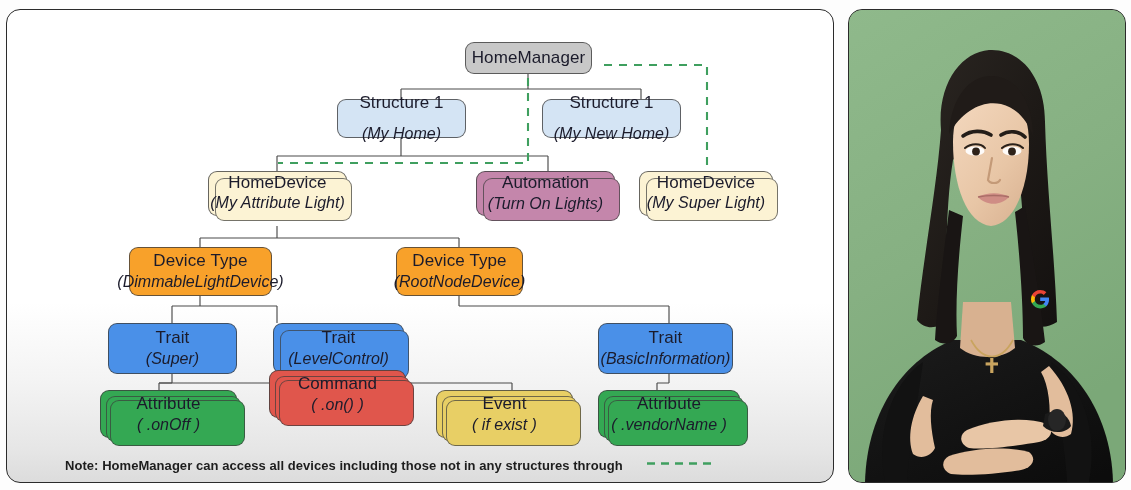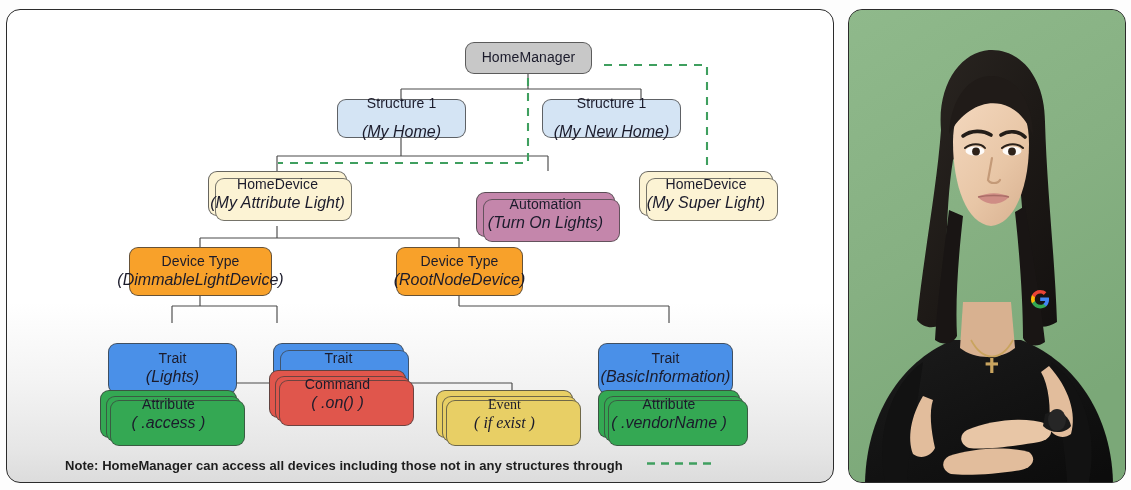--- a/index.html
+++ b/index.html
@@ -19,40 +19,40 @@
   #diagram{position:absolute;left:0;top:0;width:826px;height:472px;}
   #wires{position:absolute;left:0;top:0;width:826px;height:472px;pointer-events:none;}
 
   
   .node{
     position:absolute;border-radius:9px;border:1.1px solid rgba(60,60,60,.78);
     display:flex;flex-direction:column;align-items:center;justify-content:center;
     text-align:center;line-height:1.22;color:#1b1b2b;z-index:3;
     box-sizing:border-box;padding:2px 5px;
   }
-  .node .t1{font-size:14px;letter-spacing:.1px;white-space:nowrap;}
+  .node .t1{font-size:17px;letter-spacing:.1px;white-space:nowrap;}
   .node .t2{font-size:16px;font-style:italic;white-space:nowrap;}
   
   .deck::before,.deck::after{
     content:"";position:absolute;border-radius:9px;border:1.1px solid rgba(60,60,60,.7);
     background:inherit;z-index:-1;
   }
   .deck::before{left:5px;top:5px;right:-5px;bottom:-5px;}
   .deck::after{left:9px;top:9px;right:-9px;bottom:-9px;}
   .deck2::before{content:"";position:absolute;border-radius:9px;border:1.1px solid rgba(60,60,60,.7);background:inherit;left:6px;top:6px;right:-6px;bottom:-6px;z-index:-1;}
 
   .c-gray  {background:#c8c8c8;}
   .c-blue-l{background:#d4e4f4;gap:10px;}
   .c-cream {background:#fcf3d4;justify-content:flex-end;}
   .c-purple{background:#c486ab;}
   .c-orange{background:#f8a12a;text-align:center;}
-  .c-blue  {background:#4a90e8;margin-top:20px;}
+  .c-blue  {background:#4a90e8;}
   .c-green {background:#34a853;justify-content:center;}
   .c-red   {background:#e0564c;}
-  .c-yellow{background:#e8cf65;font-family:Liberation Serif, serif;}
+  .c-yellow{background:#e8cf65;}
 
   
   #note{
     position:absolute;left:58px;top:448px;font-size:13px;font-weight:700;
     color:#1d1d1d;white-space:nowrap;letter-spacing:.05px;z-index:4;
   }
   #note-dash{position:absolute;left:640px;top:452px;width:66px;height:3px;z-index:4;}
 
   
   #video{
@@ -110,21 +110,21 @@
       <div class="node c-blue-l" style="left:535px;top:89px;width:139px;height:39px;">
         <span class="t1">Structure 1</span>
         <span class="t2">(My New Home)</span>
       </div>
 
       <div class="node c-cream deck2" style="left:201px;top:161px;width:139px;height:45px;">
         <span class="t1">HomeDevice</span>
         <span class="t2">(My Attribute Light)</span>
       </div>
 
-      <div class="node c-purple deck2" style="left:469px;top:161px;width:139px;height:45px;margin-top:21px;">
+      <div class="node c-purple deck2" style="left:469px;top:161px;width:139px;height:45px;">
         <span class="t1">Automation</span>
         <span class="t2">(Turn On Lights)</span>
       </div>
 
       <div class="node c-cream deck2" style="left:632px;top:161px;width:134px;height:45px;">
         <span class="t1">HomeDevice</span>
         <span class="t2">(My Super Light)</span>
       </div>
 
       <div class="node c-orange" style="left:122px;top:237px;width:143px;height:49px;">
@@ -132,36 +132,36 @@
         <span class="t2">(DimmableLightDevice)</span>
       </div>
 
       <div class="node c-orange" style="left:389px;top:237px;width:127px;height:49px;">
         <span class="t1">Device Type</span>
         <span class="t2">(RootNodeDevice)</span>
       </div>
 
       <div class="node c-blue" style="left:101px;top:313px;width:129px;height:51px;">
         <span class="t1">Trait</span>
-        <span class="t2">(Lights)</span>
+        <span class="t2">(Super)</span>
       </div>
 
       <div class="node c-blue deck2" style="left:266px;top:313px;width:131px;height:51px;">
         <span class="t1">Trait</span>
         <span class="t2">(LevelControl)</span>
       </div>
 
       <div class="node c-blue" style="left:591px;top:313px;width:135px;height:51px;">
         <span class="t1">Trait</span>
         <span class="t2">(BasicInformation)</span>
       </div>
 
       <div class="node c-green deck" style="left:93px;top:380px;width:137px;height:48px;">
         <span class="t1">Attribute</span>
-        <span class="t2">( .access )</span>
+        <span class="t2">( .onOff )</span>
       </div>
 
       <div class="node c-red deck" style="left:262px;top:360px;width:137px;height:48px;">
         <span class="t1">Command</span>
         <span class="t2">( .on() )</span>
       </div>
 
       <div class="node c-yellow deck" style="left:429px;top:380px;width:137px;height:48px;">
         <span class="t1">Event</span>
         <span class="t2">( if exist )</span>

